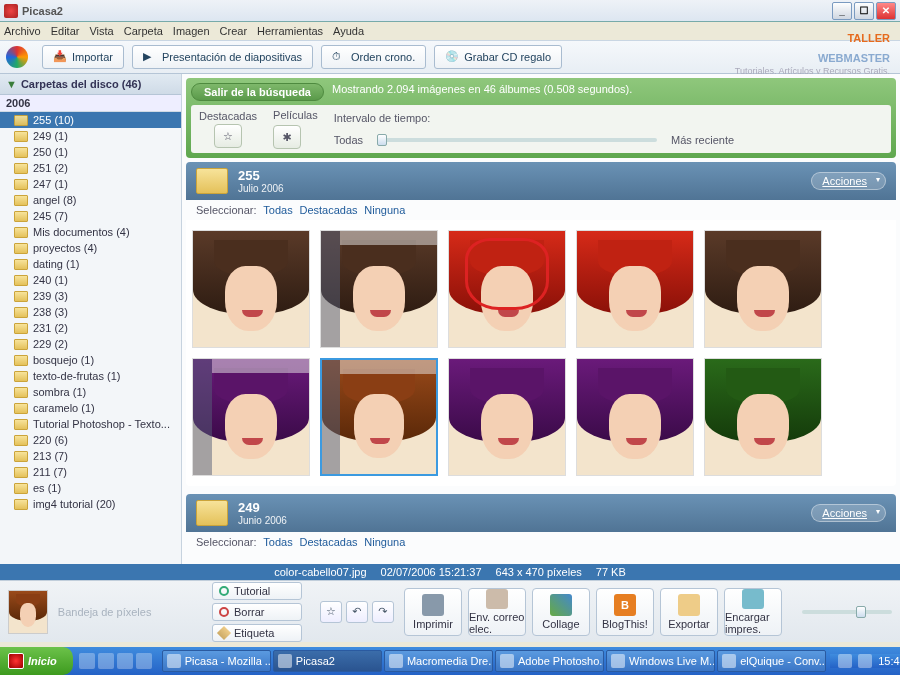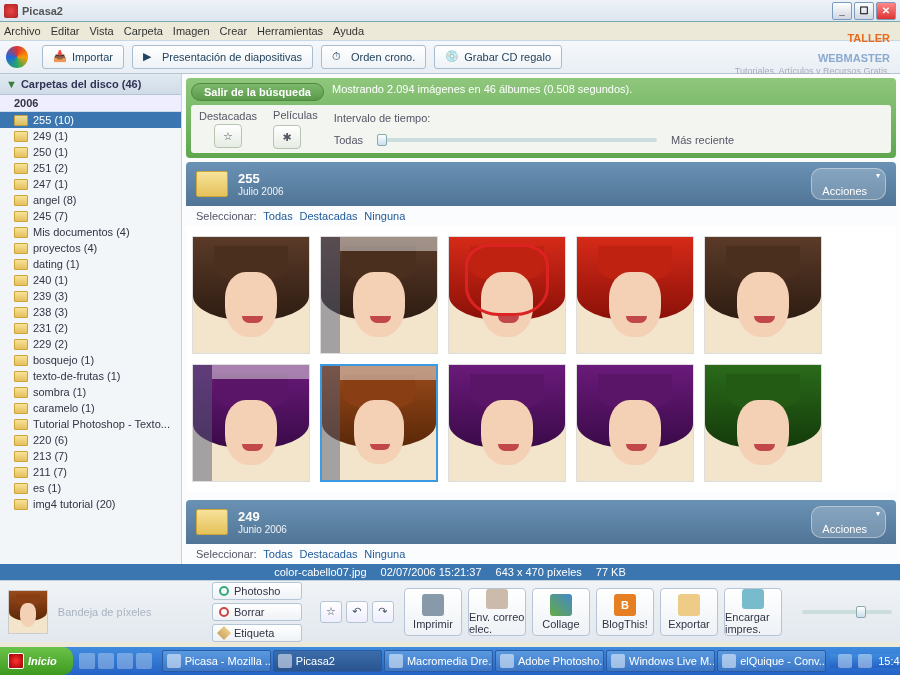--- a/index.html
+++ b/index.html
@@ -27,21 +27,21 @@
 .watermark .t2 { color: #8aaad0; }
 .watermark .sub { font-size: 9px; font-weight: normal; color: #aab; display: block; margin-top: 2px; }
 
 
 .main { display: flex; height: 490px; }
 
 
 .sidebar { width: 182px; background: #f3f6f9; border-right: 1px solid #c7d3df; display: flex; flex-direction: column; }
 .sb-header { background: linear-gradient(#e1eaf2,#cfdbe7); border-bottom: 1px solid #b5c5d6; padding: 4px 6px; display: flex; align-items: center; font-weight: bold; color: #335; }
 .sb-header .tri { color: #3a7d3a; margin-right: 4px; }
-.sb-year { background: #eef; padding: 2px 14px; font-weight: bold; color: #334; border-bottom: 1px solid #d0dae4; }
+.sb-year { background: #eef; padding: 2px 6px; font-weight: bold; color: #334; border-bottom: 1px solid #d0dae4; }
 .sb-list { flex: 1; overflow-y: auto; }
 .sb-item { display: flex; align-items: center; padding: 2px 6px 2px 14px; cursor: pointer; color: #334; white-space: nowrap; overflow: hidden; }
 .sb-item .fi { width: 14px; height: 11px; background: linear-gradient(#f7e39a,#e4c15a); border: 1px solid #cba43a; border-radius: 1px; margin-right: 5px; flex-shrink: 0; }
 .sb-item.sel { background: #3b76b0; color: #fff; }
 .sb-item.sel .fi { opacity: 0.95; }
 
 
 .content { flex: 1; background: #fbfcfd; display: flex; flex-direction: column; overflow: hidden; position: relative; }
 
 
@@ -51,21 +51,21 @@
 .sb-bottom { background: #f2f5f0; border-radius: 3px; padding: 4px 8px; display: flex; align-items: center; gap: 16px; color: #556; }
 .sb-btn-round { width: 28px; height: 24px; background: linear-gradient(#fff,#e6ece3); border: 1px solid #b6c4b0; border-radius: 4px; display: flex; align-items: center; justify-content: center; cursor: pointer; }
 .slider { flex: 1; max-width: 280px; height: 4px; background: #cdd; border-radius: 2px; position: relative; margin: 0 8px; }
 .slider .h { position: absolute; left: 0; top: -4px; width: 10px; height: 12px; background: linear-gradient(#fff,#cde); border: 1px solid #8aa; border-radius: 2px; }
 
 
 .album-hdr { background: linear-gradient(#6a92b5,#507495); color: #fff; padding: 6px 10px; display: flex; align-items: center; margin: 0 4px; border-radius: 4px 4px 0 0; }
 .album-hdr .fold { width: 32px; height: 26px; background: linear-gradient(#f7e39a,#e4c15a); border: 1px solid #cba43a; border-radius: 2px; margin-right: 10px; }
 .album-hdr .info .nm { font-weight: bold; font-size: 13px; }
 .album-hdr .info .dt { font-size: 10px; opacity: 0.9; }
-.album-hdr .actions { margin-left: auto; background: rgba(255,255,255,0.2); border: 1px solid rgba(255,255,255,0.4); border-radius: 10px; padding: 16px 18px 2px 10px; cursor: pointer; position: relative; }
+.album-hdr .actions { margin-left: auto; background: rgba(255,255,255,0.2); border: 1px solid rgba(255,255,255,0.4); border-radius: 10px; padding: 2px 18px 2px 10px; cursor: pointer; position: relative; text-decoration: underline; }
 .album-hdr .actions::after { content: "▾"; position: absolute; right: 5px; top: 2px; font-size: 8px; }
 .sel-row { padding: 4px 14px; color: #556; font-size: 10px; }
 .sel-row a { color: #1e5a9a; text-decoration: none; margin-left: 4px; cursor: pointer; }
 
 
 .thumbs { background: #fff; margin: 0 4px; padding: 10px 6px; display: flex; flex-wrap: wrap; gap: 10px; border-radius: 0 0 4px 4px; }
 .thumb { width: 118px; height: 118px; border: 1px solid #ddd; background: #f6ead8; display: flex; align-items: center; justify-content: center; cursor: pointer; position: relative; overflow: hidden; }
 .thumb.sel { border: 2px solid #3b9ae0; }
 .face { width: 100%; height: 100%; background: #f3e4cc; position: relative; }
 .hair { position: absolute; top: 0; left: 0; right: 0; height: 72%; border-radius: 0 0 50% 50%/0 0 30% 30%; }
@@ -442,21 +442,21 @@
 <div class="bottom">
   <div class="tray-thumb">
     <div class="hair c-auburn"></div>
       <div class="fringe f-auburn"></div>
       <div class="skin"></div>
   </div>
   <div class="tray-label">Bandeja de píxeles</div>
   <div class="act-col">
     <div class="act-btn">
         <span class="dot-g"></span>
-        <span>Photosho</span>
+        <span>Tutorial</span>
       </div>
     <div class="act-btn">
         <span class="dot-r"></span>
         <span>Borrar</span>
       </div>
     <div class="act-btn">
         <span class="tag"></span>
         <span>Etiqueta</span>
       </div>
   </div>

